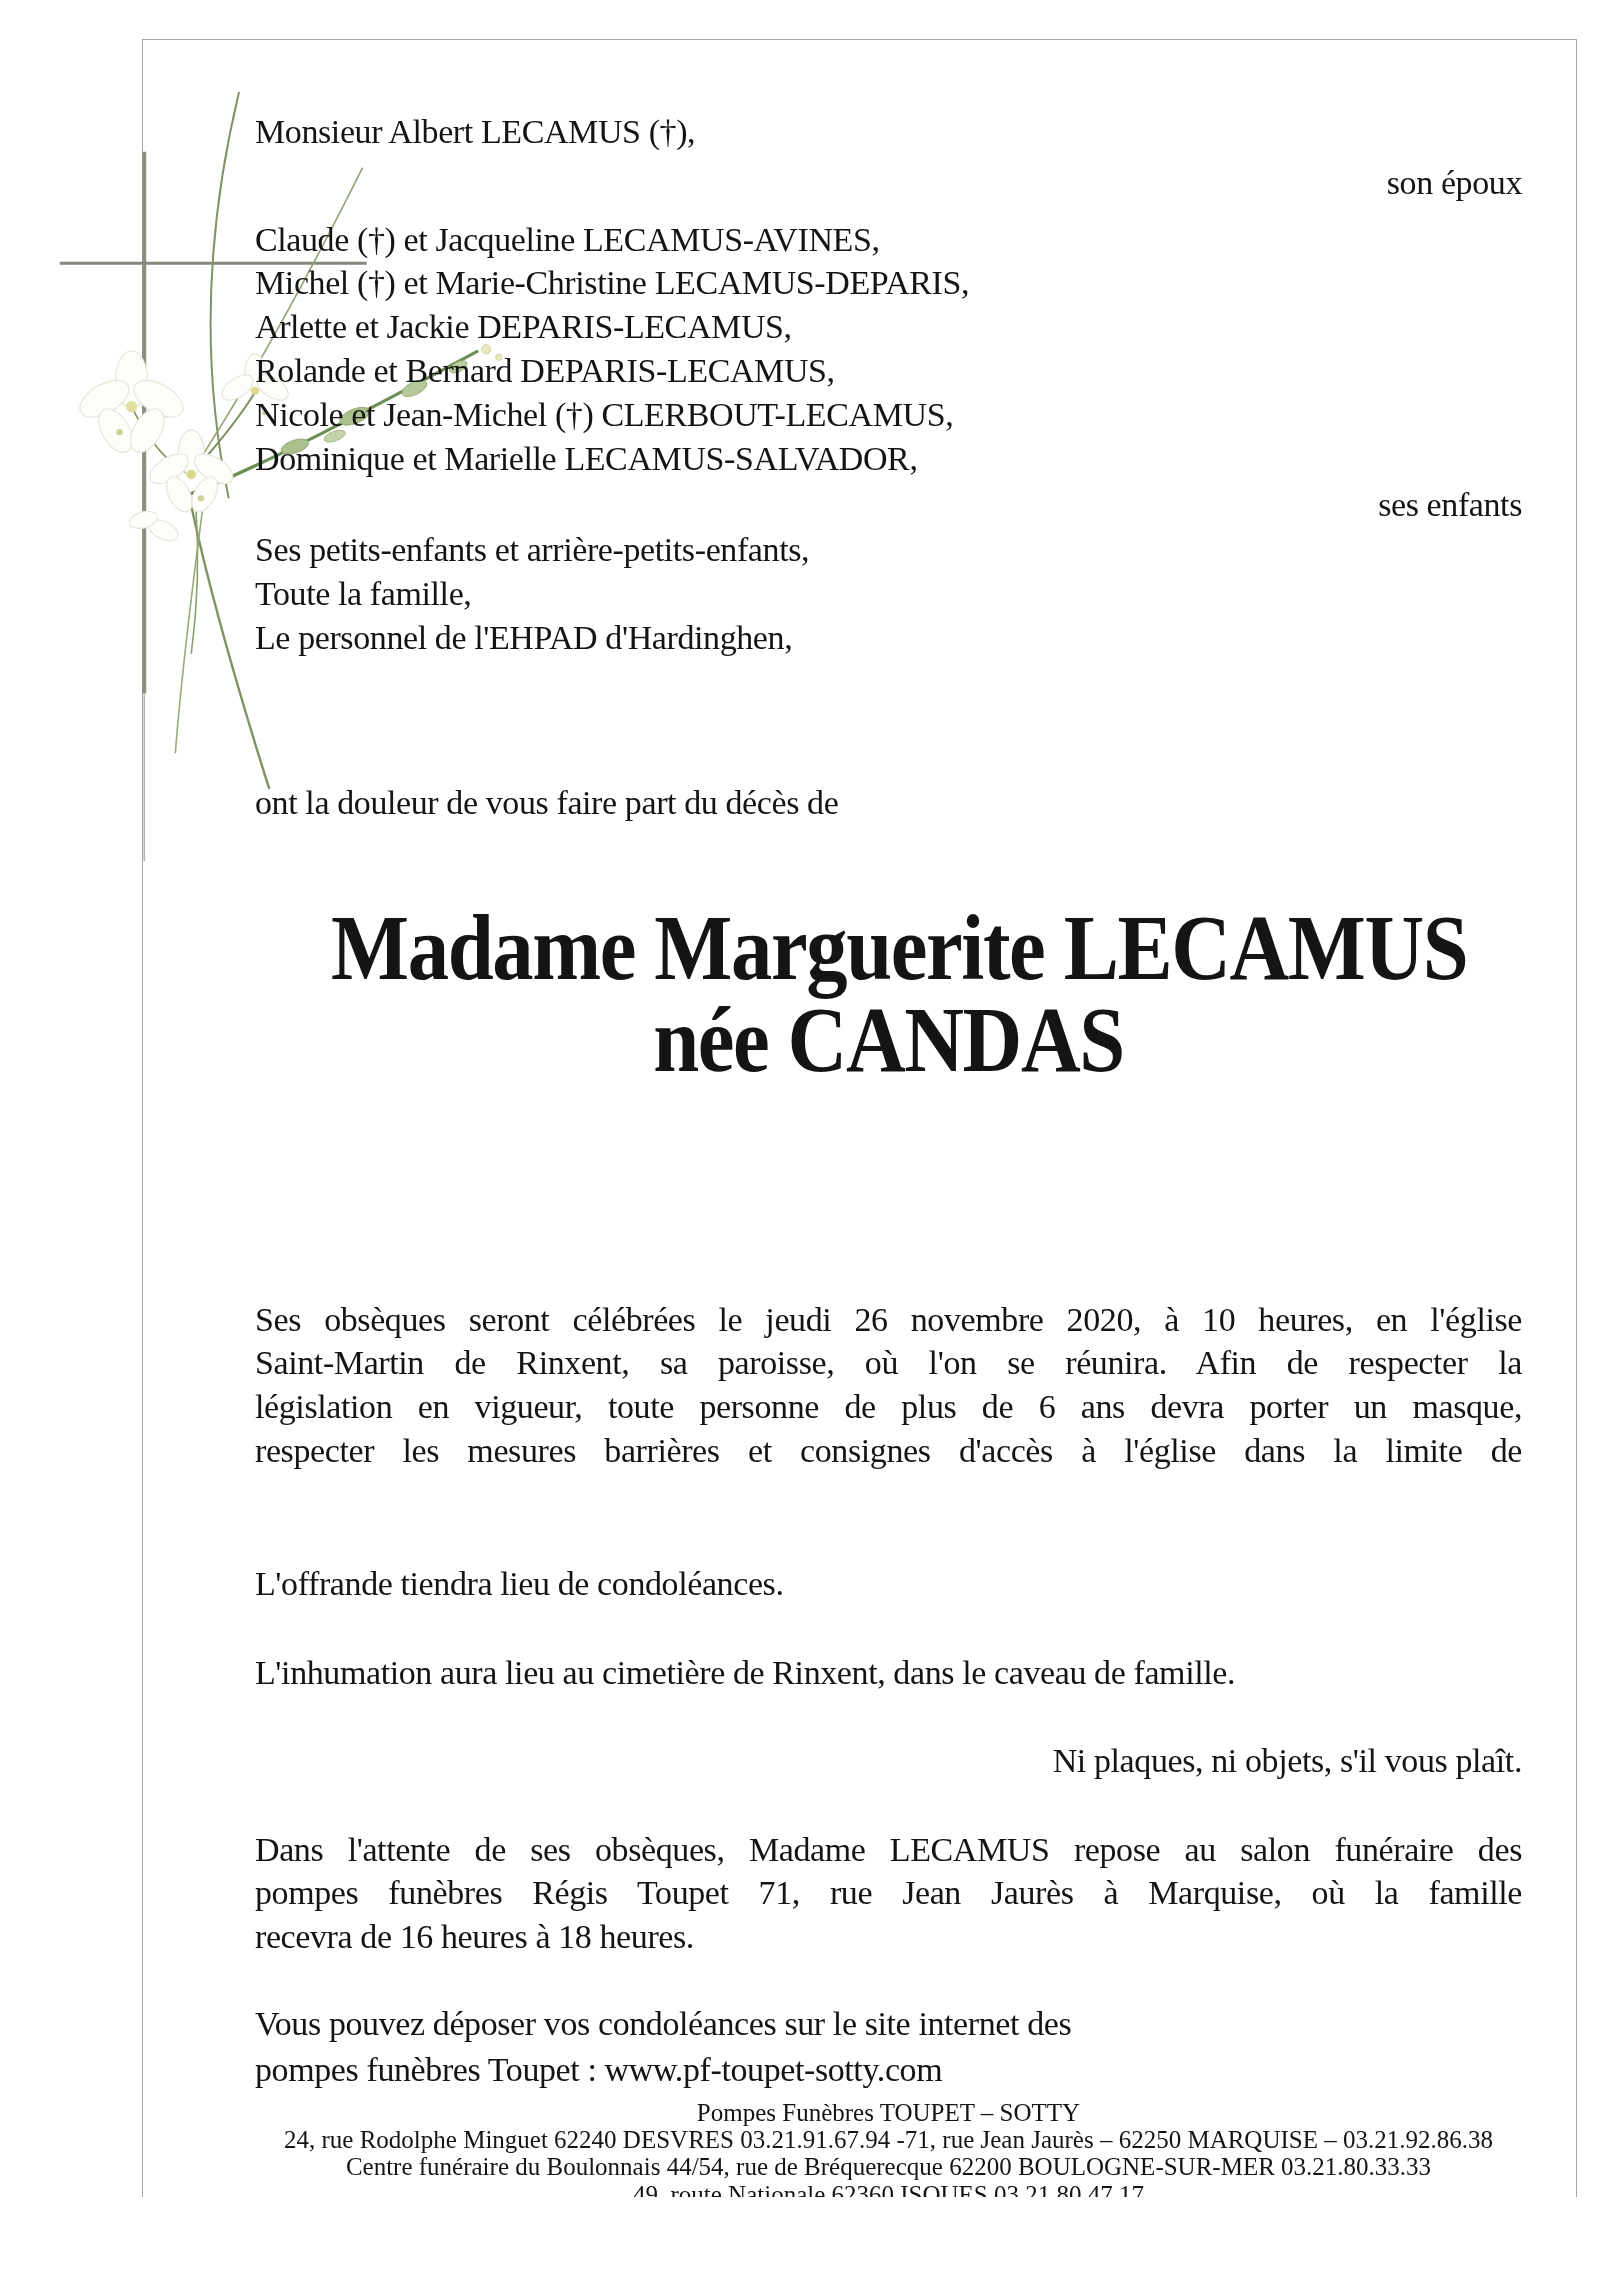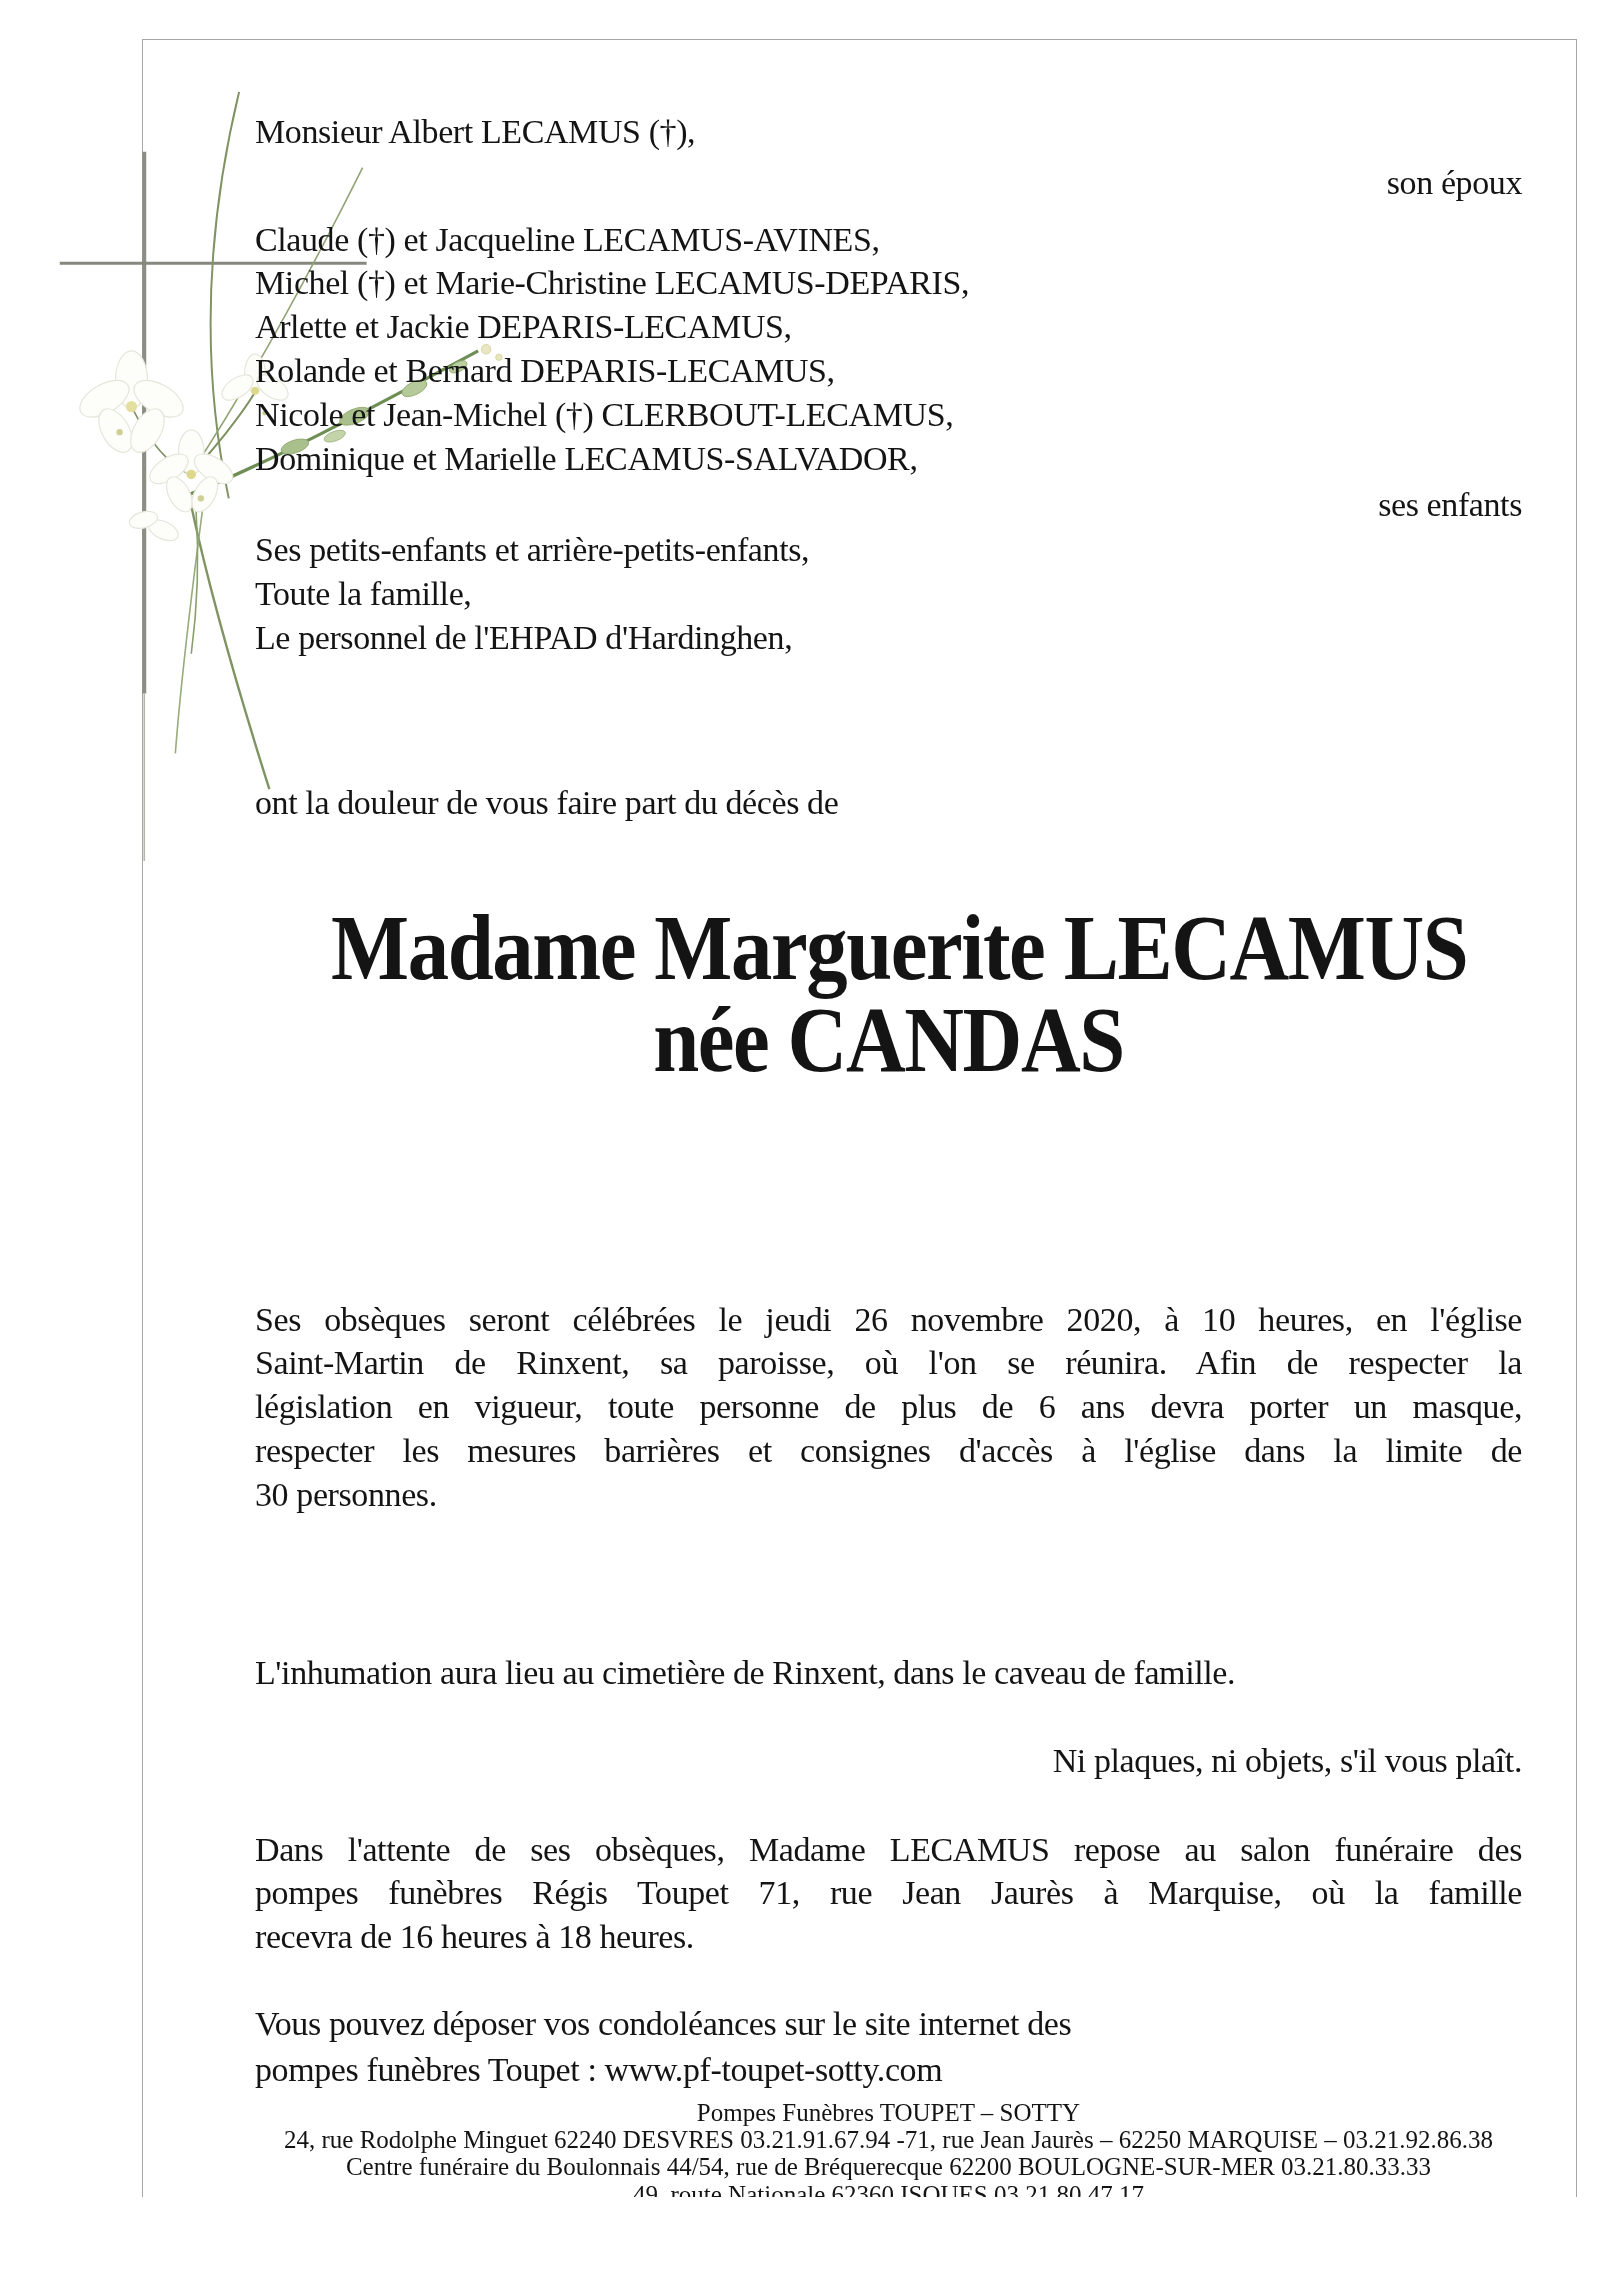--- a/index.html
+++ b/index.html
@@ -130,22 +130,22 @@
   <div class="l" style="top:781px">ont la douleur de vous faire part du décès de</div>
 
   <div class="l title" style="top:899px">Madame Marguerite LECAMUS</div>
   <div class="l title" style="top:991px">née CANDAS</div>
 
 
   <div class="l just" style="top:1298px">Ses obsèques seront célébrées le jeudi 26 novembre 2020, à 10 heures, en l'église</div>
   <div class="l just" style="top:1341px">Saint-Martin de Rinxent, sa paroisse, où l'on se réunira. Afin de respecter la</div>
   <div class="l just" style="top:1385px">législation en vigueur, toute personne de plus de 6 ans devra porter un masque,</div>
   <div class="l just" style="top:1429px">respecter les mesures barrières et consignes d'accès à l'église dans la limite de</div>
-  <div class="l" style="top:1473px">30 personnes.</div>
 
+  <div class="l" style="top:1562px">L'offrande tiendra lieu de condoléances.</div>
   <div class="l" style="top:1651px">L'inhumation aura lieu au cimetière de Rinxent, dans le caveau de famille.</div>
 
   <div class="l it right" style="top:1739px">Ni plaques, ni objets, s'il vous plaît.</div>
 
   <div class="l just" style="top:1828px">Dans l'attente de ses obsèques, Madame LECAMUS repose au salon funéraire des</div>
   <div class="l just" style="top:1871px">pompes funèbres Régis Toupet 71, rue Jean Jaurès à Marquise, où la famille</div>
   <div class="l" style="top:1915px">recevra de 16 heures à 18 heures.</div>
 
   <div class="l it center" style="top:2002px">Vous pouvez déposer vos condoléances sur le site internet des</div>
   <div class="l it center" style="top:2048px">pompes funèbres Toupet : www.pf-toupet-sotty.com</div>

